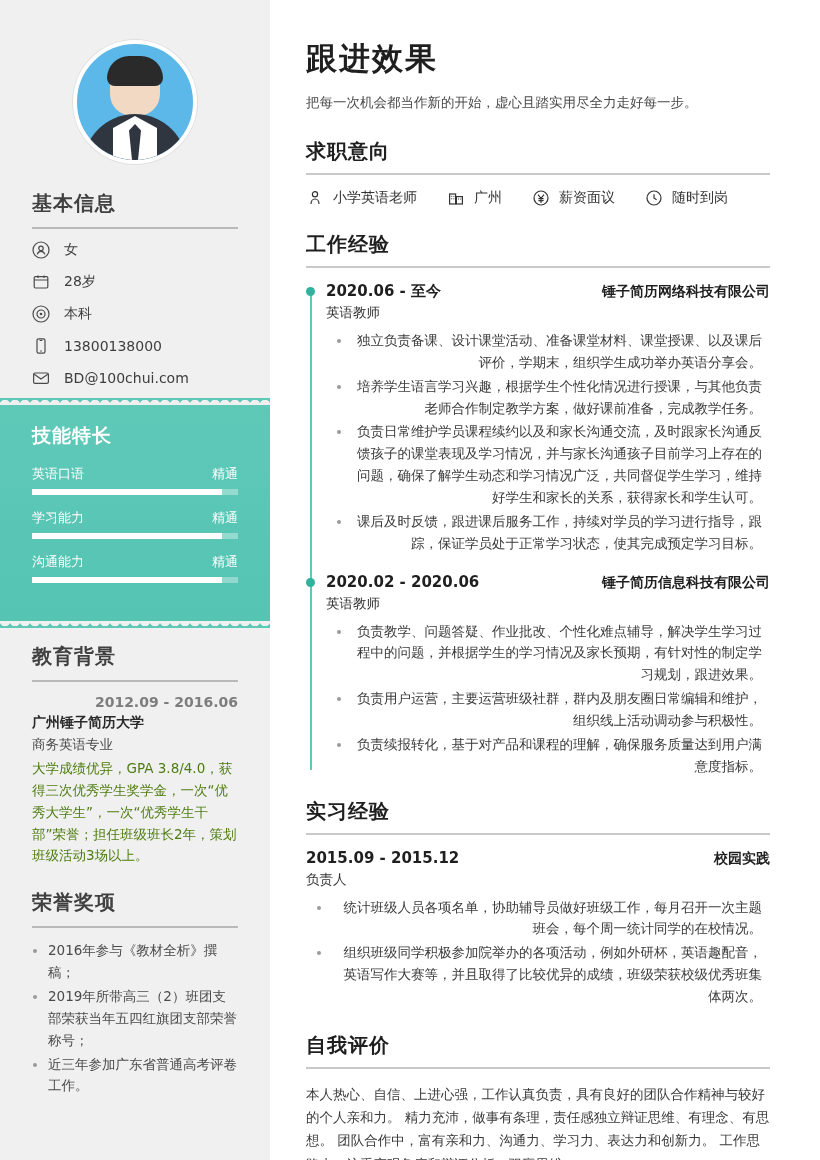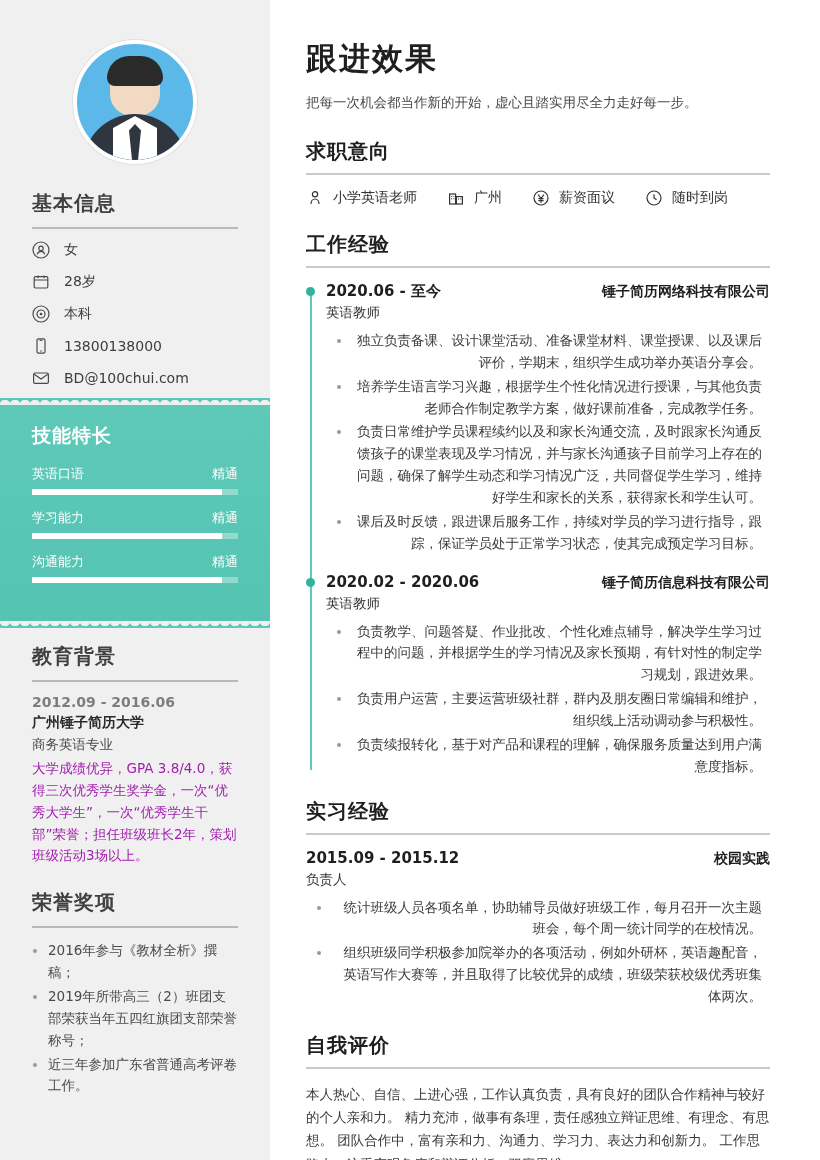--- a/index.html
+++ b/index.html
@@ -98,24 +98,24 @@
   .skills:after { bottom:-7px; background-image: radial-gradient(circle at 5px 0px, transparent 5px, #5fc9b8 5.5px); }
   .skills-title {
     font-size: 19px; font-weight: bold; margin: 0 0 16px 0; letter-spacing:1px;
   }
   .skill-row { margin-bottom: 14px; }
   .skill-head { display:flex; justify-content:space-between; font-size:13px; margin-bottom:6px; }
   .skill-bar { height: 6px; background: rgba(255,255,255,0.35); border-radius: 0; position:relative; }
   .skill-fill { position:absolute; left:0; top:0; bottom:0; background:#ffffff; }
 
   .edu-block { padding: 22px 32px 0 32px; }
-  .edu-date { font-size: 14px; color: #7d7d7d; font-weight: bold; margin-bottom: 4px; }
+  .edu-date { font-size: 14px; color: #7d7d7d; font-weight: bold; margin-bottom: 4px; text-align: right; }
   .edu-school { font-size: 14px; font-weight: bold; color: #2b2b2b; margin-bottom: 4px; }
   .edu-major { font-size: 13.5px; color: #4a4a4a; margin-bottom: 4px; }
-  .edu-desc { font-size: 13.5px; color: #a21caf; line-height: 1.62; }
+  .edu-desc { font-size: 13.5px; color: #4d7c0f; line-height: 1.62; }
 
   .honor-list { margin: 0; padding: 0 0 0 16px; }
   .honor-list li { font-size: 13.5px; color: #4a4a4a; line-height: 1.62; margin-bottom: 2px; }
   .honor-list li::marker { color: #9a9a9a; }
 
   
   .main { flex: 1; padding: 38px 50px 0 36px; }
   .name { font-size: 31px; font-weight: bold; color: #1f1f1f; margin: 0 0 14px 0; letter-spacing: 2px; }
   .tagline { font-size: 13.5px; color: #4a4a4a; margin: 0 0 26px 0; }
   .sec-title {

